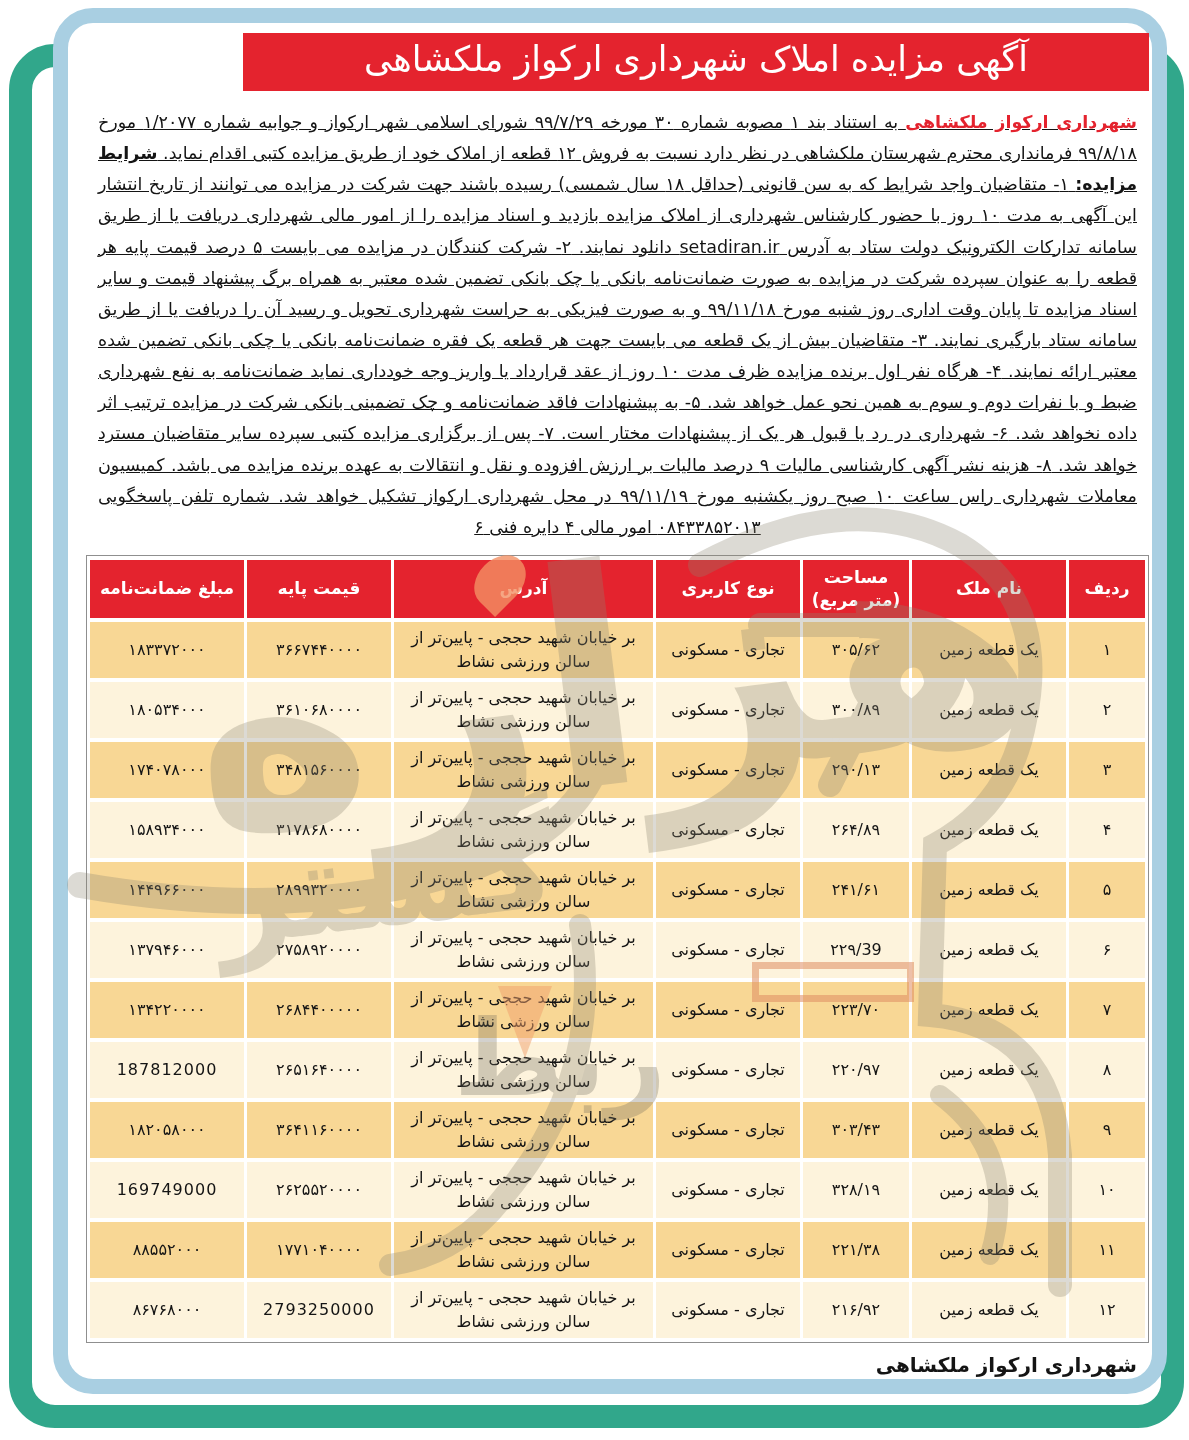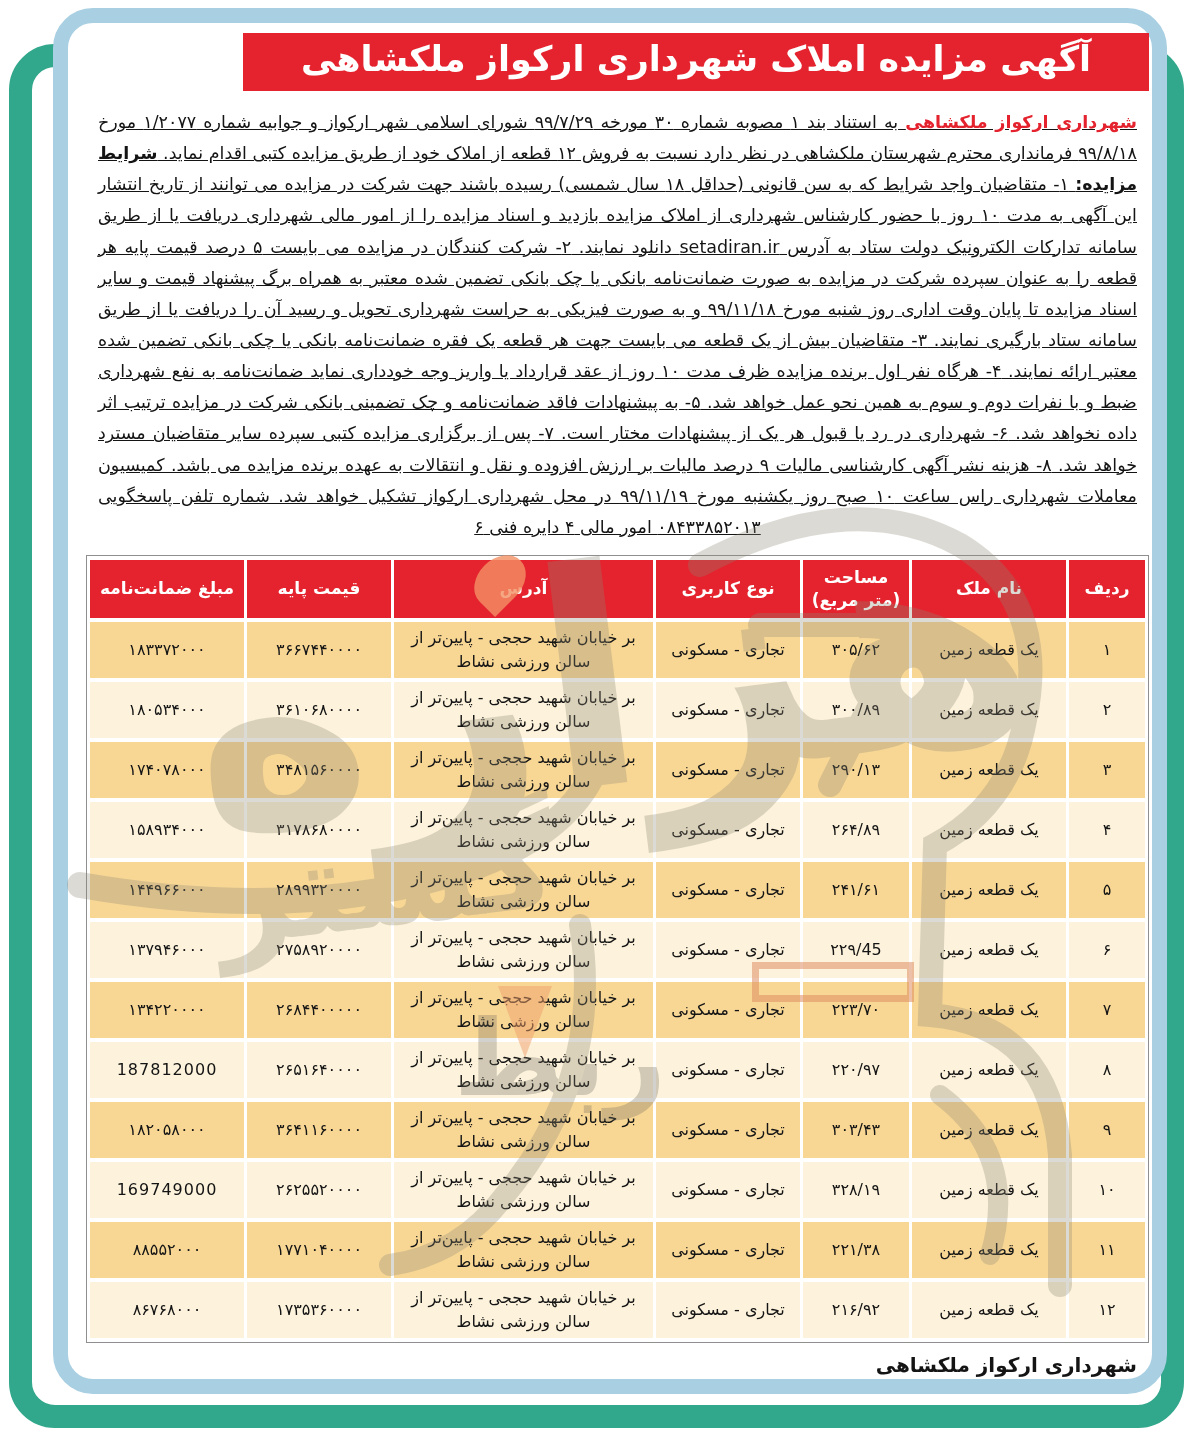--- a/index.html
+++ b/index.html
@@ -12,21 +12,21 @@
 
   
   .frame-teal{position:absolute;left:9px;top:44px;right:5px;bottom:12px;
     border:23px solid var(--teal);border-radius:46px;z-index:0;}
   .frame-blue{position:absolute;left:53px;top:8px;right:22px;bottom:46px;
     border:15px solid var(--blue);border-radius:40px;background:#fff;z-index:1;}
 
   .content{position:absolute;left:86px;right:40px;top:20px;z-index:2;color:var(--ink);}
 
   .title-box{width:906px;margin:13px 0 2px auto;background:var(--red);color:#fff;
-    text-align:center;font-weight:bold;font-size:35px;padding:6px 4px 12px;box-sizing:border-box;}
+    text-align:center;font-weight:normal;font-size:35px;padding:6px 4px 12px;box-sizing:border-box;}
 
   .body-text{margin:16px 12px 0;font-size:17.5px;line-height:1.78;text-align:justify;
     text-align-last:center;color:var(--ink);text-decoration:underline;}
   .body-text .lead{color:var(--red);font-weight:bold;}
   .body-text .bold{font-weight:bold;}
 
   .table-wrap{margin-top:12px;border:1px solid #8f8f8f;background:#fff;padding:0;}
   table.auction{width:100%;border-collapse:separate;border-spacing:3px 4px;direction:rtl;table-layout:fixed;}
   table.auction th{background:var(--red);color:#fff;font-weight:bold;font-size:17px;
     padding:6px 3px;text-align:center;vertical-align:middle;line-height:1.35;}
@@ -122,21 +122,21 @@
               <td class="cell-name col-name">یک قطعه زمین</td>
               <td class="cell-area col-area">۲۴۱/۶۱</td>
               <td class="cell-usage col-usage">تجاری - مسکونی</td>
               <td class="cell-address col-address">بر خیابان شهید حججی - پایین‌تر از سالن ورزشی نشاط</td>
               <td class="cell-price col-price">۲۸۹۹۳۲۰۰۰۰</td>
               <td class="cell-guarantee col-guarantee">۱۴۴۹۶۶۰۰۰</td>
             </tr>
             <tr class="even">
               <td class="cell-radif col-radif">۶</td>
               <td class="cell-name col-name">یک قطعه زمین</td>
-              <td class="cell-area col-area">۲۲۹/45</td>
+              <td class="cell-area col-area">۲۲۹/39</td>
               <td class="cell-usage col-usage">تجاری - مسکونی</td>
               <td class="cell-address col-address">بر خیابان شهید حججی - پایین‌تر از سالن ورزشی نشاط</td>
               <td class="cell-price col-price">۲۷۵۸۹۲۰۰۰۰</td>
               <td class="cell-guarantee col-guarantee">۱۳۷۹۴۶۰۰۰</td>
             </tr>
             <tr class="odd">
               <td class="cell-radif col-radif">۷</td>
               <td class="cell-name col-name">یک قطعه زمین</td>
               <td class="cell-area col-area">۲۲۳/۷۰</td>
               <td class="cell-usage col-usage">تجاری - مسکونی</td>
@@ -179,21 +179,21 @@
               <td class="cell-address col-address">بر خیابان شهید حججی - پایین‌تر از سالن ورزشی نشاط</td>
               <td class="cell-price col-price">۱۷۷۱۰۴۰۰۰۰</td>
               <td class="cell-guarantee col-guarantee">۸۸۵۵۲۰۰۰</td>
             </tr>
             <tr class="even">
               <td class="cell-radif col-radif">۱۲</td>
               <td class="cell-name col-name">یک قطعه زمین</td>
               <td class="cell-area col-area">۲۱۶/۹۲</td>
               <td class="cell-usage col-usage">تجاری - مسکونی</td>
               <td class="cell-address col-address">بر خیابان شهید حججی - پایین‌تر از سالن ورزشی نشاط</td>
-              <td class="cell-price col-price">۱۷۳۵۳۶۰۰۰۰</td>
+              <td class="cell-price col-price">2793250000</td>
               <td class="cell-guarantee col-guarantee">۸۶۷۶۸۰۰۰</td>
             </tr>
           </tbody>
       </table>
     </div>
 
     <div class="footer-sign">شهرداری اركواز ملكشاهی</div>
   </div>
 
   <div class="watermark">

